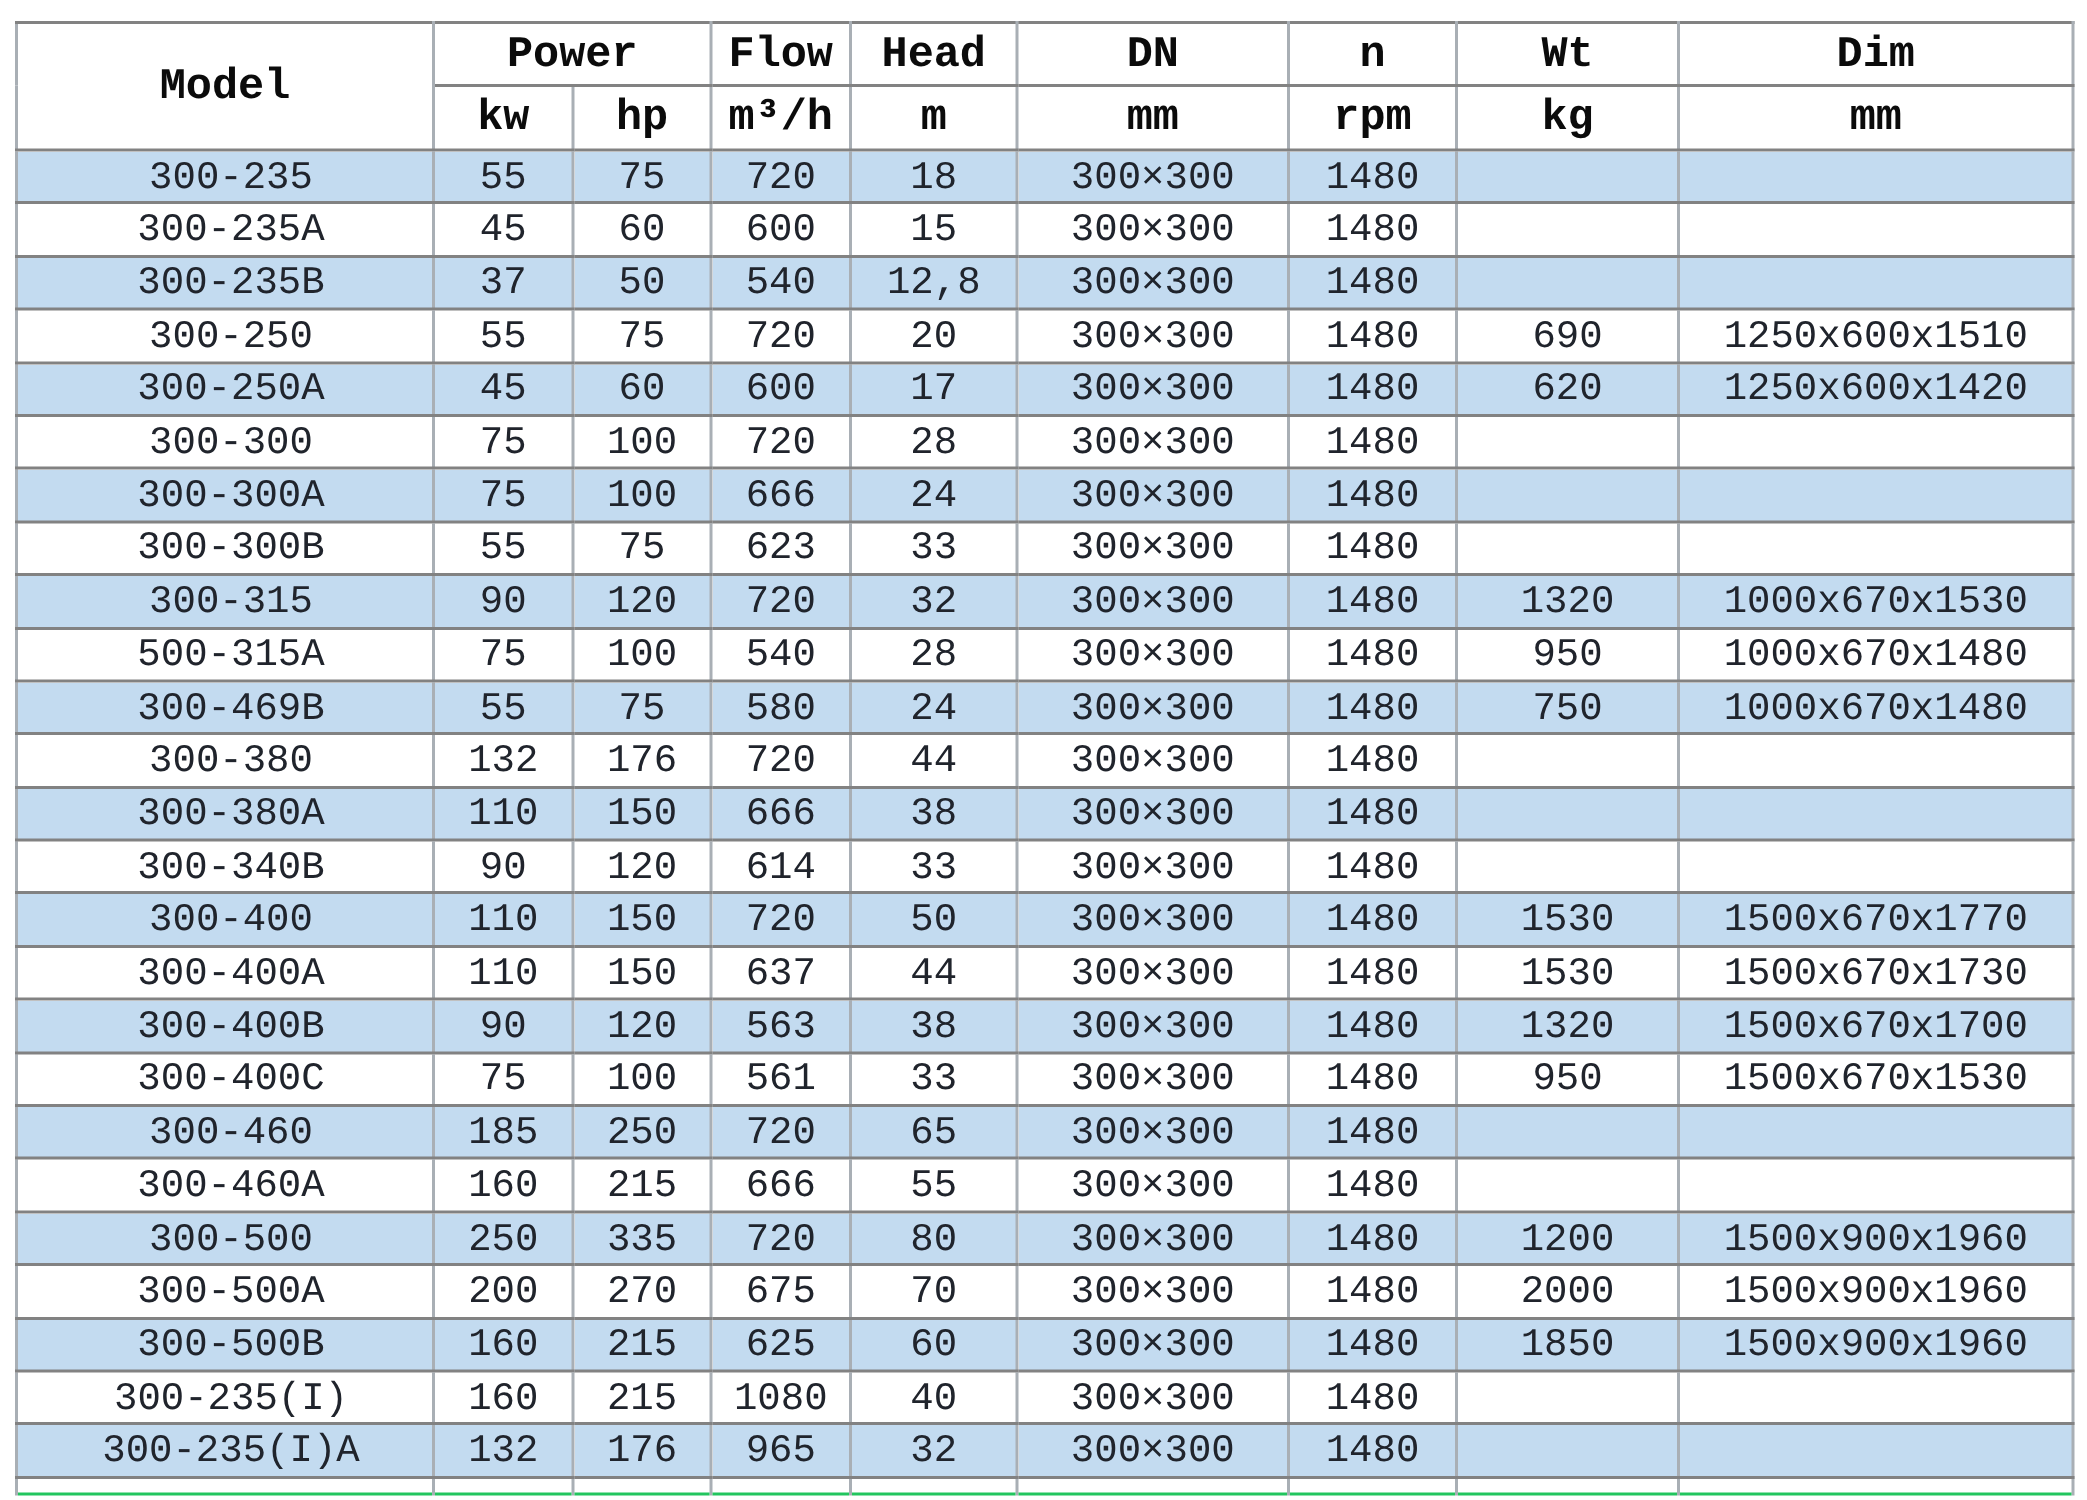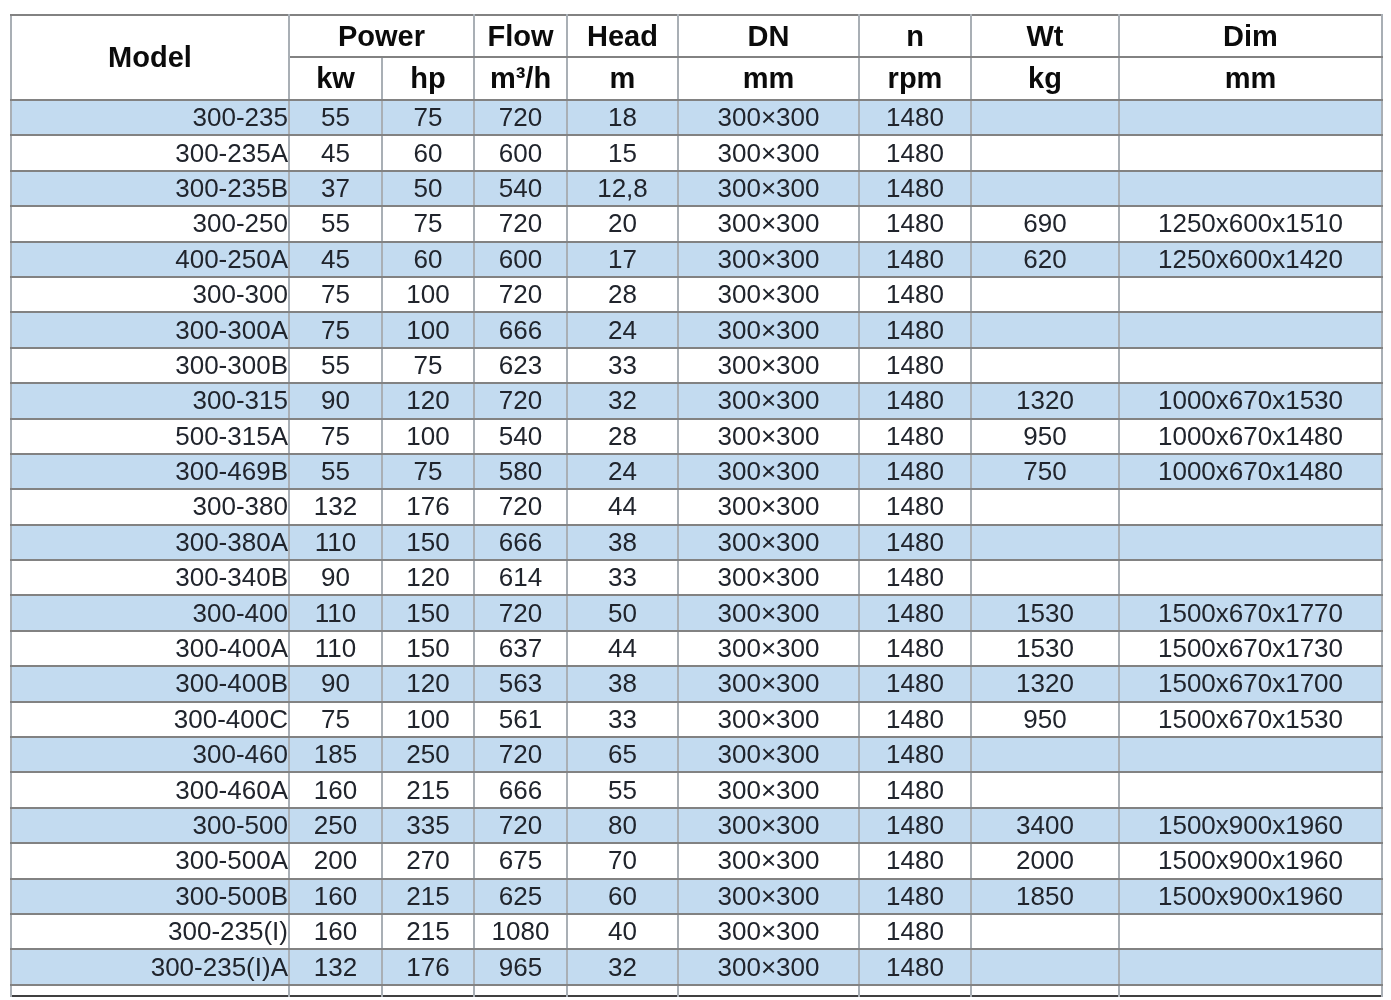--- a/index.html
+++ b/index.html
@@ -13,21 +13,22 @@
   }
   .table-wrap {
     position: absolute;
     left: 10px;
     top: 14px;
   }
   table.spec {
     border-collapse: collapse;
     table-layout: fixed;
     width: 1371px;
-    border: 2px solid #404040;
+    border: 2px solid #22c55e;
+    font-family: Liberation Mono, monospace;
   }
   table.spec th, table.spec td {
     border-style: solid;
     border-width: 2px;
     border-top-color: #828282;
     border-bottom-color: #828282;
     border-left-color: #a9afb5;
     border-right-color: #a9afb5;
     overflow: hidden;
     white-space: nowrap;
@@ -45,21 +46,21 @@
   thead tr.unit-row th { height: 41px; }
   table.spec td {
     font-size: 26px;
     color: #20242c;
     text-align: center;
     vertical-align: middle;
     height: 33.4px;
     font-weight: 500;
   }
   table.spec td.model {
-    text-align: right;
+    text-align: center;
     padding-left: 8px;
   }
   tbody tr:nth-child(odd) { background: #c3dbf0; }
   tbody tr:nth-child(even) { background: #ffffff; }
   tbody tr.partial td {
     height: 9px;
     border-bottom: none;
   }
 </style>
 </head>
@@ -139,21 +140,21 @@
           <td>55</td>
           <td>75</td>
           <td>720</td>
           <td>20</td>
           <td>300×300</td>
           <td>1480</td>
           <td>690</td>
           <td>1250x600x1510</td>
         </tr>
         <tr>
-          <td class="model">400-250A</td>
+          <td class="model">300-250A</td>
           <td>45</td>
           <td>60</td>
           <td>600</td>
           <td>17</td>
           <td>300×300</td>
           <td>1480</td>
           <td>620</td>
           <td>1250x600x1420</td>
         </tr>
         <tr>
@@ -322,21 +323,21 @@
           <td></td>
         </tr>
         <tr>
           <td class="model">300-500</td>
           <td>250</td>
           <td>335</td>
           <td>720</td>
           <td>80</td>
           <td>300×300</td>
           <td>1480</td>
-          <td>3400</td>
+          <td>1200</td>
           <td>1500x900x1960</td>
         </tr>
         <tr>
           <td class="model">300-500A</td>
           <td>200</td>
           <td>270</td>
           <td>675</td>
           <td>70</td>
           <td>300×300</td>
           <td>1480</td>

